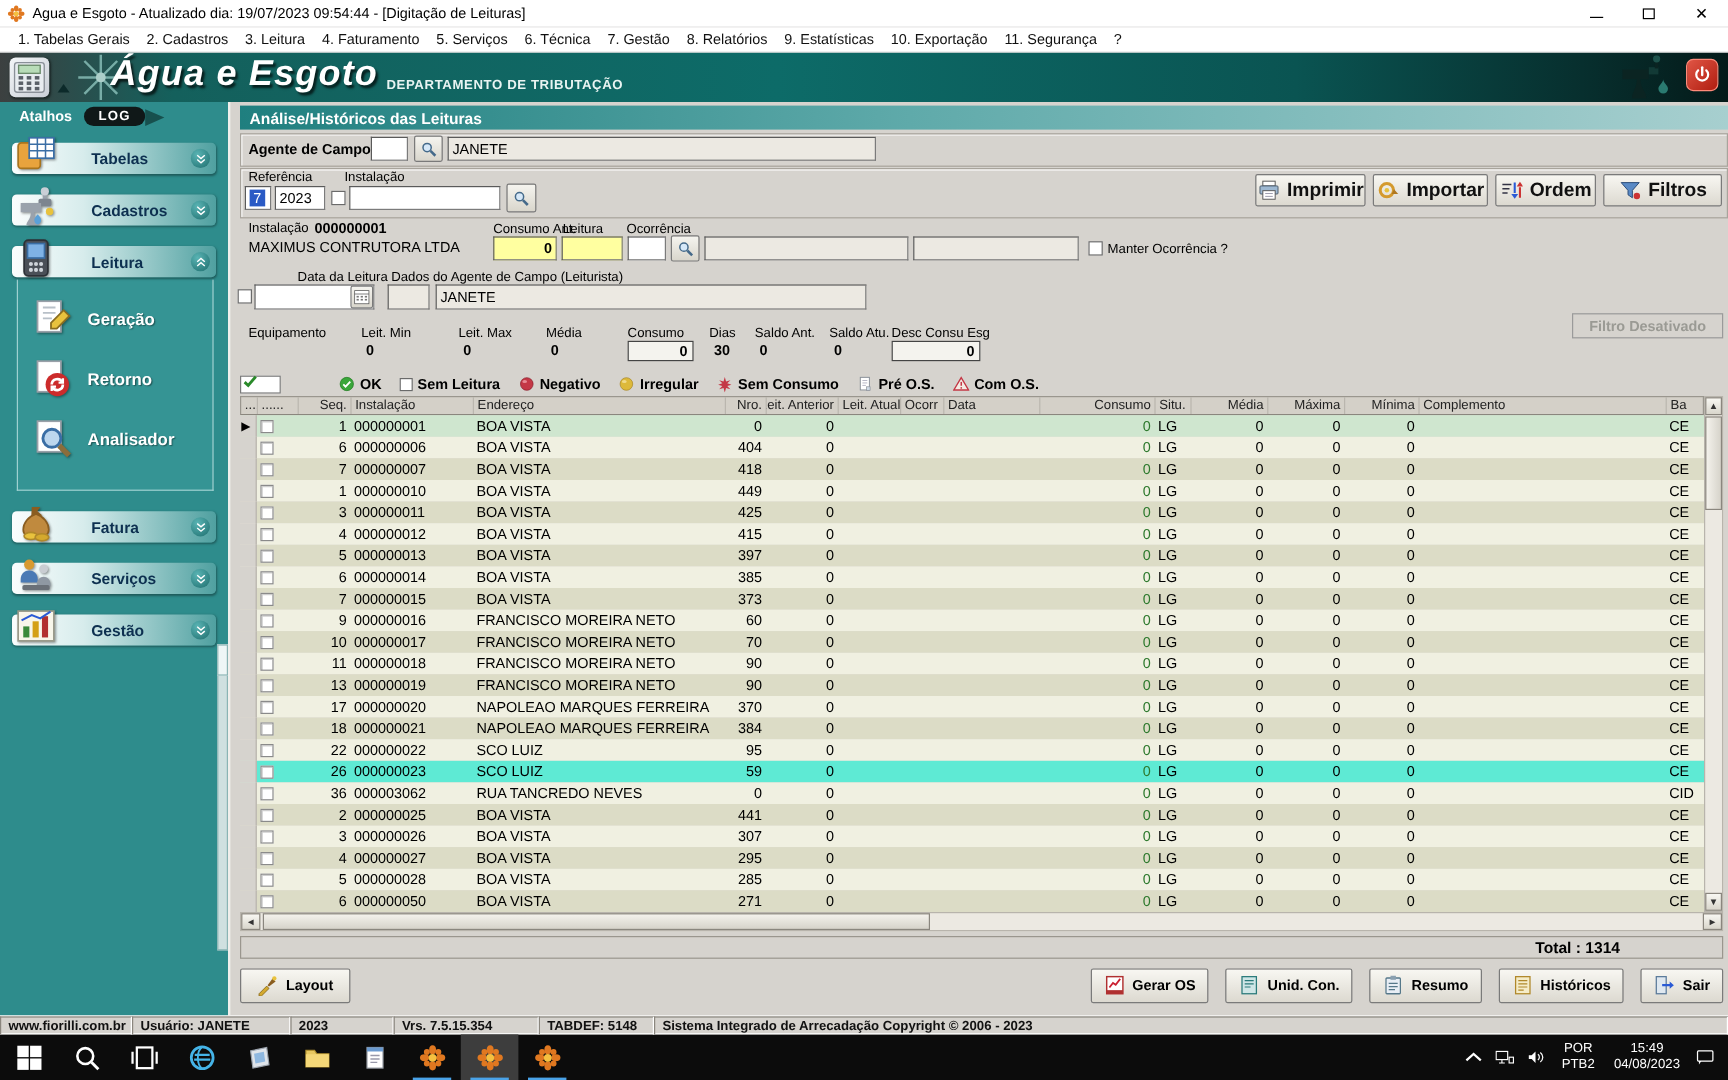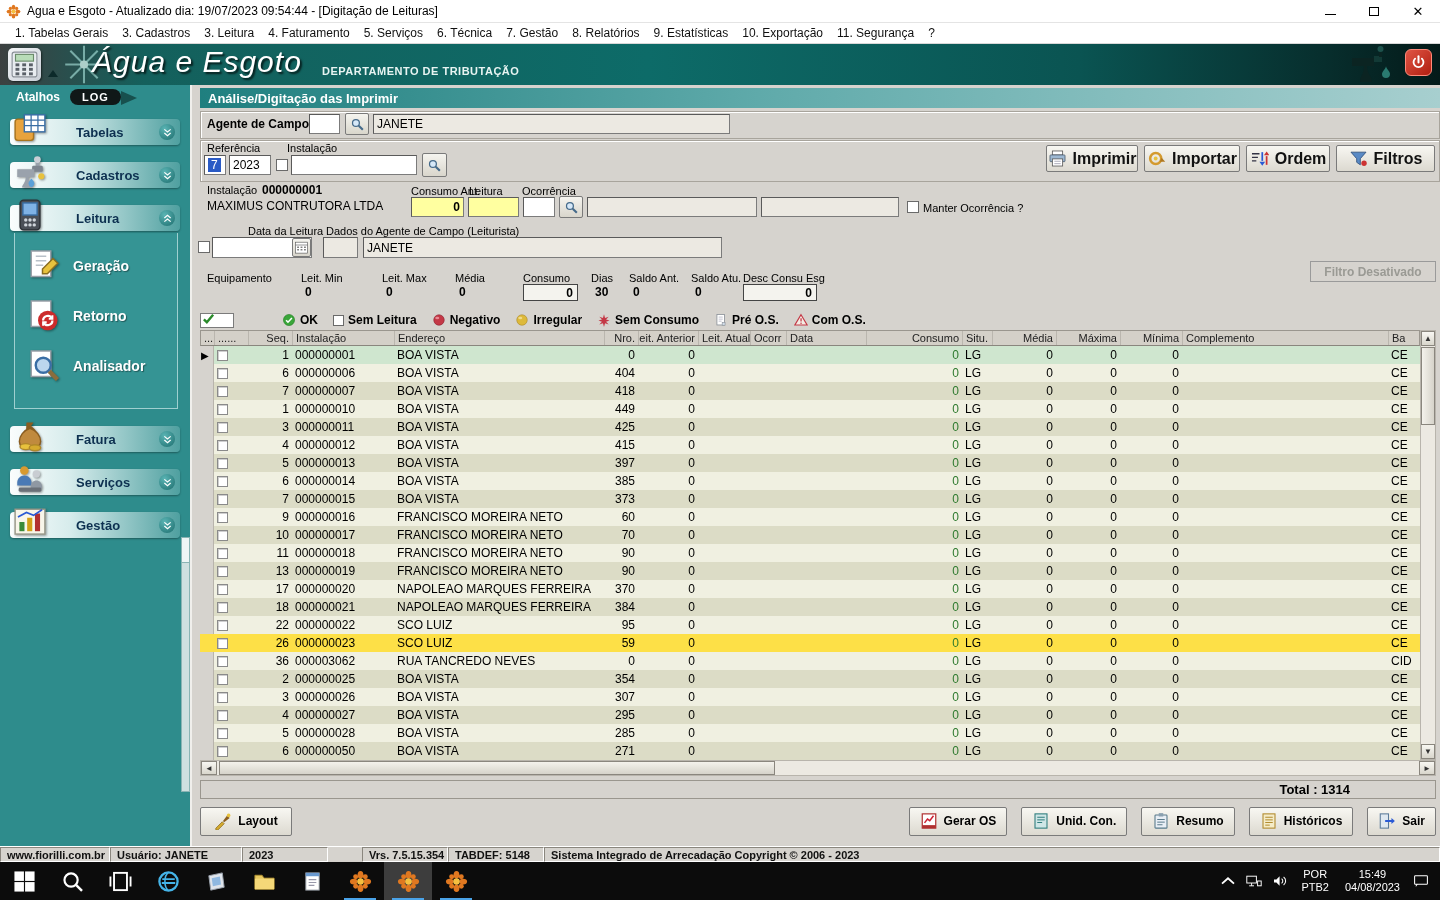--- a/index.html
+++ b/index.html
@@ -19,21 +19,21 @@
   .menubar{height:21px;background:#fff;display:flex;align-items:center;padding-left:8px;gap:0;border-bottom:1px solid #d8d8d8;}
   .menu-item{font-size:12px;color:#111;padding:2px 7px;white-space:nowrap;cursor:default;}
 
   
   .banner{height:41px;position:relative;background:linear-gradient(90deg,#3c4040 0%,#14605c 10%,#0d6b68 45%,#0a5452 75%,#072e2d 92%,#041a19 100%);overflow:hidden;}
   .banner .calc{position:absolute;left:8px;top:4px;width:33px;height:33px;background:linear-gradient(135deg,#f4f6f8,#c9ced6);border-radius:5px;padding:3px;box-shadow:1px 1px 2px rgba(0,0,0,.5);}
   .banner .calc svg{width:100%;height:100%;display:block;}
   .banner .tri{position:absolute;left:48px;top:26px;width:0;height:0;border-left:5px solid transparent;border-right:5px solid transparent;border-bottom:7px solid #0c2a2a;}
   .banner .emblem{position:absolute;left:62px;top:0px;opacity:.8;}
   .banner .emblem svg{width:44px;height:41px;}
-  .app-title{position:absolute;left:92px;top:1px;font-size:30px;font-weight:normal;font-style:italic;color:#fff;text-shadow:2px 2px 2px rgba(0,0,0,.7);letter-spacing:1px;white-space:nowrap;}
+  .app-title{position:absolute;left:92px;top:1px;font-size:30px;font-weight:bold;font-style:italic;color:#fff;text-shadow:2px 2px 2px rgba(0,0,0,.7);letter-spacing:1px;white-space:nowrap;}
   .app-sub{position:absolute;left:322px;top:21px;font-size:11px;font-weight:bold;color:#e8f4f2;letter-spacing:.5px;white-space:nowrap;}
   .banner .faucet-art{position:absolute;right:48px;top:2px;}
   .banner .faucet-art svg{width:46px;height:38px;}
   .power-btn{position:absolute;right:8px;top:5px;width:27px;height:27px;background:linear-gradient(135deg,#e05545,#b01e10);border:1px solid #ff8a7a;border-radius:6px;display:flex;align-items:center;justify-content:center;cursor:pointer;}
   .power-btn svg{width:17px;height:17px;}
 
   
   .workspace{position:relative;height:761px;display:flex;}
 
   
@@ -167,21 +167,21 @@
     <div class="tb-btn">
         <span class="glyph-max"></span>
       </div>
     <div class="tb-btn">
         <span class="glyph-close">✕</span>
       </div>
   </div>
 
   <div class="menubar" id="menubar">
       <span class="menu-item">1. Tabelas Gerais</span>
-      <span class="menu-item">3. Cadastros</span>
+      <span class="menu-item">2. Cadastros</span>
       <span class="menu-item">3. Leitura</span>
       <span class="menu-item">4. Faturamento</span>
       <span class="menu-item">5. Serviços</span>
       <span class="menu-item">6. Técnica</span>
       <span class="menu-item">7. Gestão</span>
       <span class="menu-item">8. Relatórios</span>
       <span class="menu-item">9. Estatísticas</span>
       <span class="menu-item">10. Exportação</span>
       <span class="menu-item">11. Segurança</span>
       <span class="menu-item">?</span>
@@ -386,21 +386,21 @@
               </span>
             </div>
           </div>
         </div>
       <div class="sb-scroll">
           <div class="nub"></div>
         </div>
     </div>
 
     <div class="main">
-      <div class="pagetitle">Análise/Digitação das Imprimir</div>
+      <div class="pagetitle">Análise/Históricos das Leituras</div>
 
       <div class="panel" style="left:8px;top:26px;width:1240px;height:28px;"></div>
       <span class="lbl b" style="left:15px;top:32px;">Agente de Campo:</span>
       <div class="fld" style="position:absolute;left:117px;top:29px;width:31px;height:20px;"></div>
       <div class="mini-btn" style="position:absolute;left:153px;top:28px;width:24px;height:22px;">
           <span class="ic-slot" style="display: inline-flex;">
             <svg viewBox="0 0 24 24" style="width: 15px; height: 15px;">
               <circle cx="9.5" cy="9.5" r="5.5" fill="#d6e8f8" stroke="#456a8a" stroke-width="2"></circle>
               <line x1="14" y1="14" x2="20.5" y2="20.5" stroke="#456a8a" stroke-width="3.4"></line>
             </svg>
@@ -957,21 +957,21 @@
               <span class="tc c8"></span>
               <span class="tc c9"></span>
               <span class="tc c10 r">0</span>
               <span class="tc c11">LG</span>
               <span class="tc c12 r">0</span>
               <span class="tc c13 r">0</span>
               <span class="tc c14 r">0</span>
               <span class="tc c15"></span>
               <span class="tc c16">CE</span>
             </div>
-            <div class="trow drow" style="background: #fde047; align-items: center;">
+            <div class="trow drow" style="background: #5eead4;">
               <span class="tc c0"></span>
               <span class="tc c1">
                 <span class="rowchk"></span>
               </span>
               <span class="tc c2 r">26</span>
               <span class="tc c3">000000023</span>
               <span class="tc c4">SCO LUIZ</span>
               <span class="tc c5 r">59</span>
               <span class="tc c6 r">0</span>
               <span class="tc c7"></span>
@@ -1007,21 +1007,21 @@
               <span class="tc c16">CID</span>
             </div>
             <div class="trow drow" style="background: rgb(220, 220, 198);">
               <span class="tc c0"></span>
               <span class="tc c1">
                 <span class="rowchk"></span>
               </span>
               <span class="tc c2 r">2</span>
               <span class="tc c3">000000025</span>
               <span class="tc c4">BOA VISTA</span>
-              <span class="tc c5 r">354</span>
+              <span class="tc c5 r">441</span>
               <span class="tc c6 r">0</span>
               <span class="tc c7"></span>
               <span class="tc c8"></span>
               <span class="tc c9"></span>
               <span class="tc c10 r">0</span>
               <span class="tc c11">LG</span>
               <span class="tc c12 r">0</span>
               <span class="tc c13 r">0</span>
               <span class="tc c14 r">0</span>
               <span class="tc c15"></span>
@@ -1189,21 +1189,21 @@
             <span>Sair</span>
           </button>
         </div>
     </div>
   </div>
 
   <div class="statusbar" id="statusbar">
       <span class="sb-seg" style="width: 110px;">www.fiorilli.com.br</span>
       <span class="sb-seg" style="width: 132px;">Usuário: JANETE</span>
       <span class="sb-seg" style="width: 86px;">2023</span>
-      <span class="sb-seg" style="width: 86px; margin-left: 34px;">Vrs. 7.5.15.354</span>
+      <span class="sb-seg" style="width: 121px;">Vrs. 7.5.15.354</span>
       <span class="sb-seg" style="width: 96px;">TABDEF: 5148</span>
       <span class="sb-seg" style="flex: 1 1 0%;">Sistema Integrado de Arrecadação Copyright © 2006 - 2023</span>
     </div>
 
   <div class="taskbar" id="taskbar">
     <div class="tk-slot">
         <span style="display: inline-flex;">
           <svg viewBox="0 0 16 16" style="width: 23px; height: 23px; display: block;">
             <g fill="#fff">
               <rect x="1" y="1" width="6.6" height="6.6"></rect>

